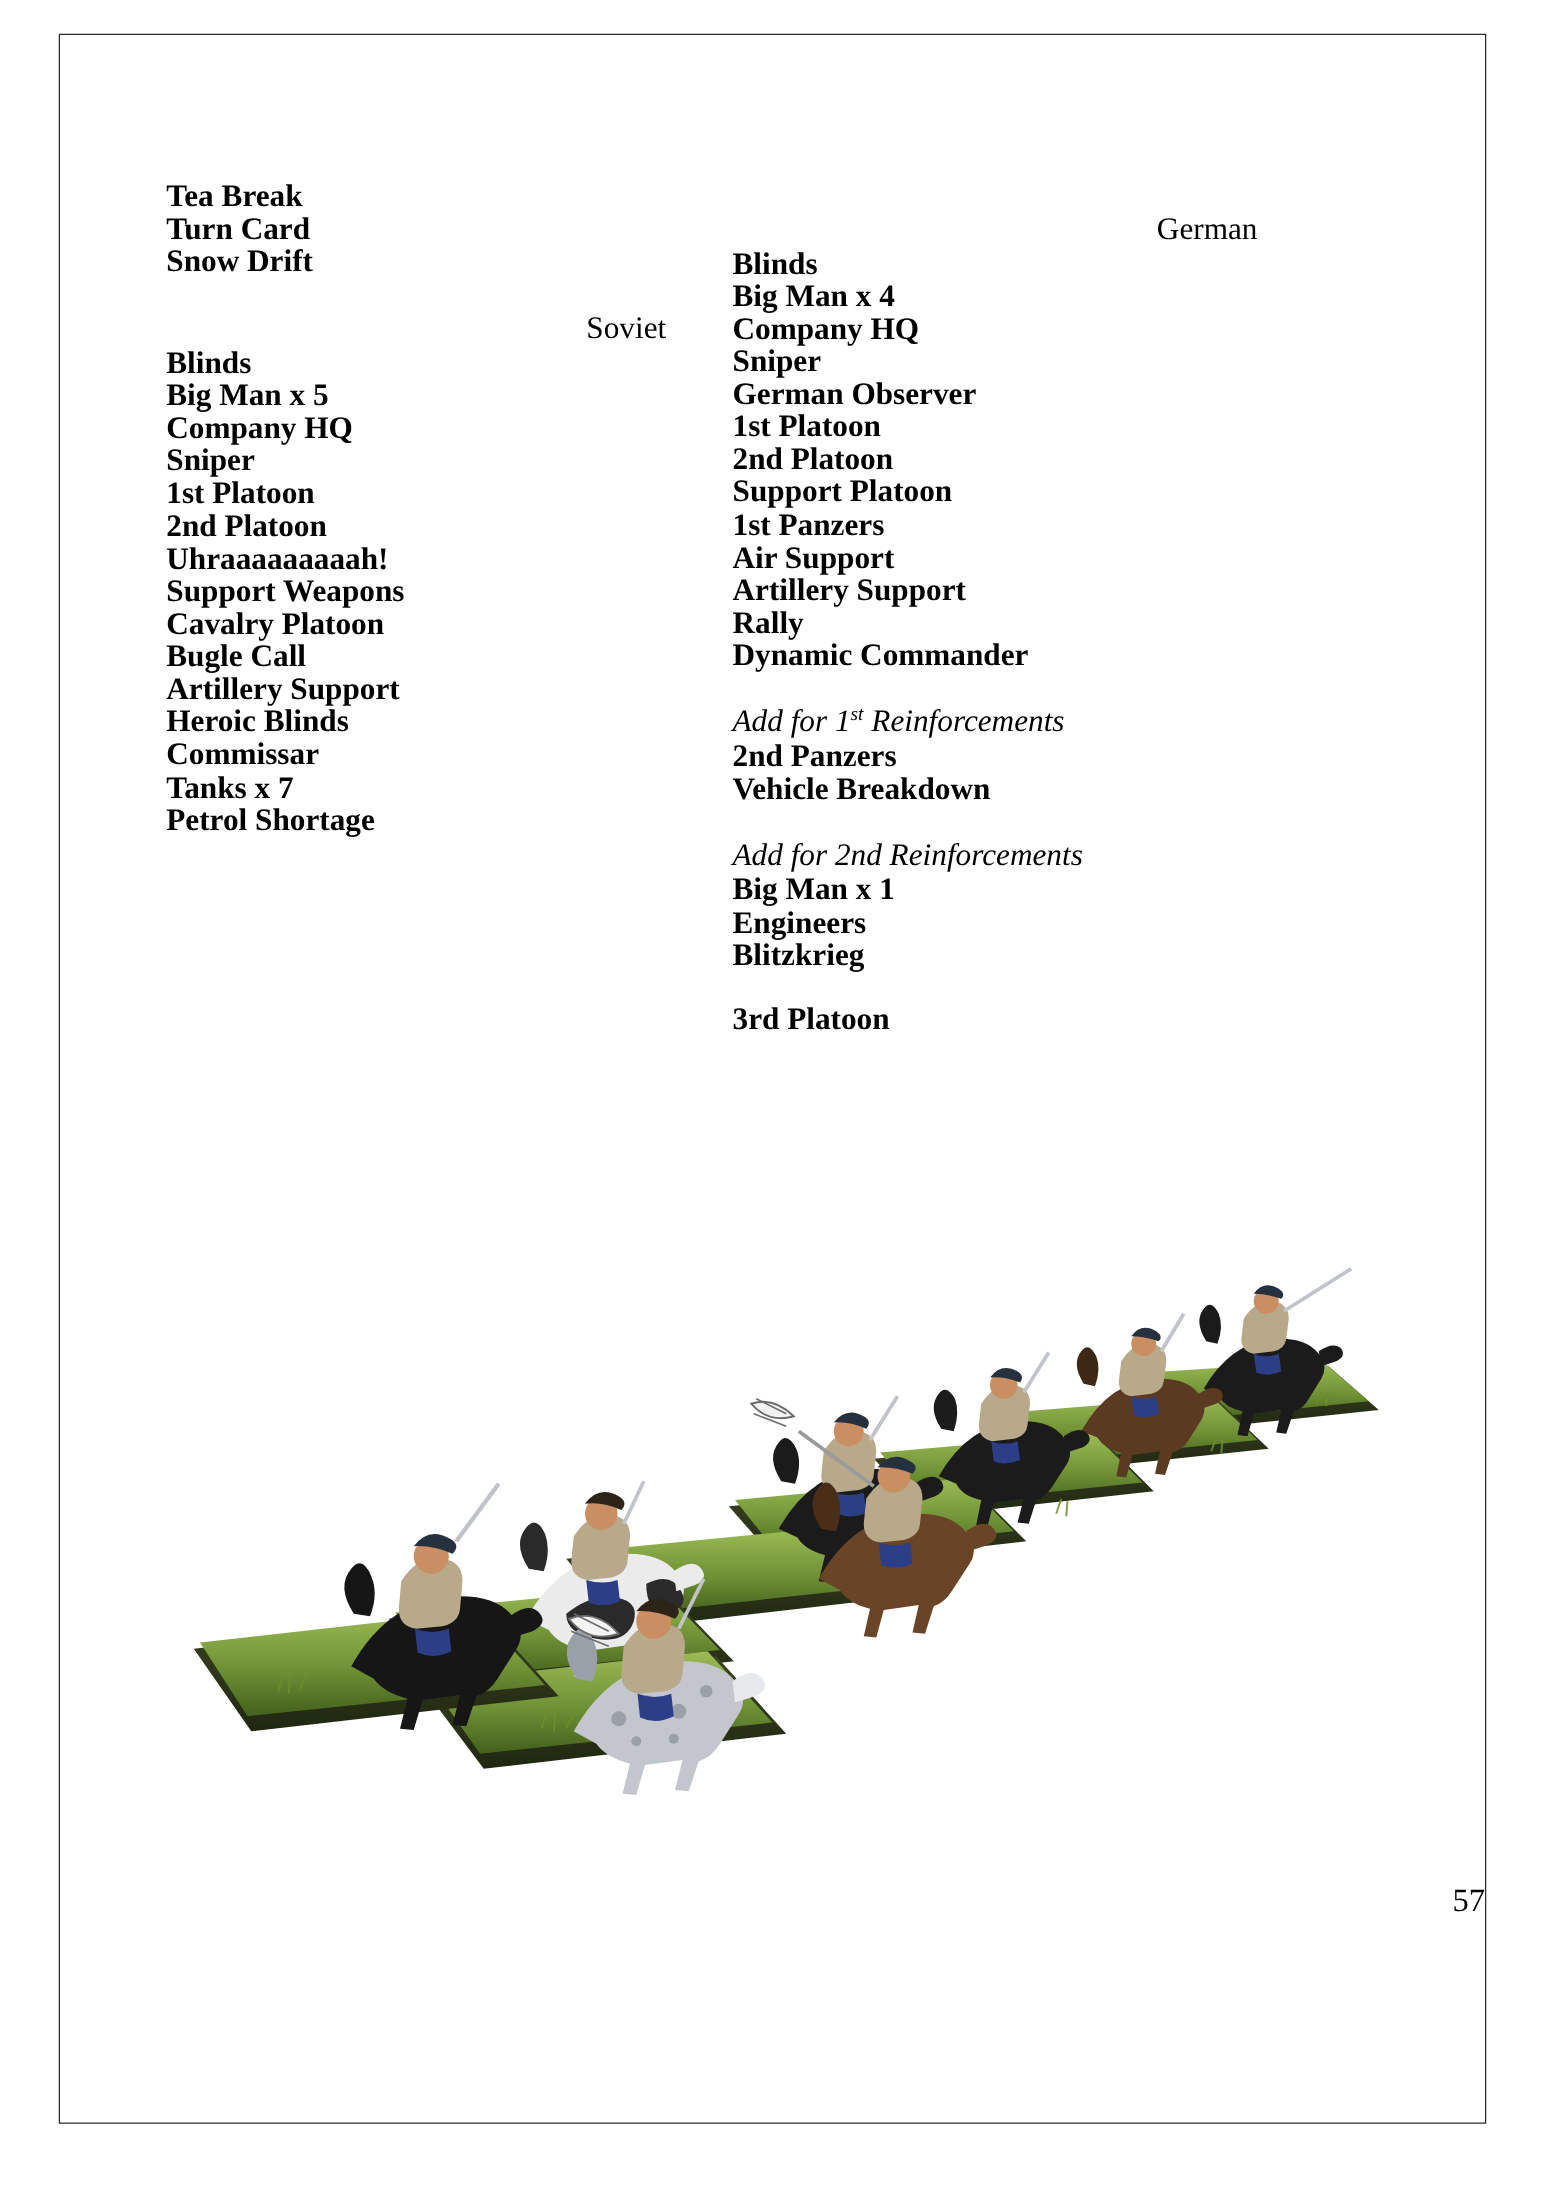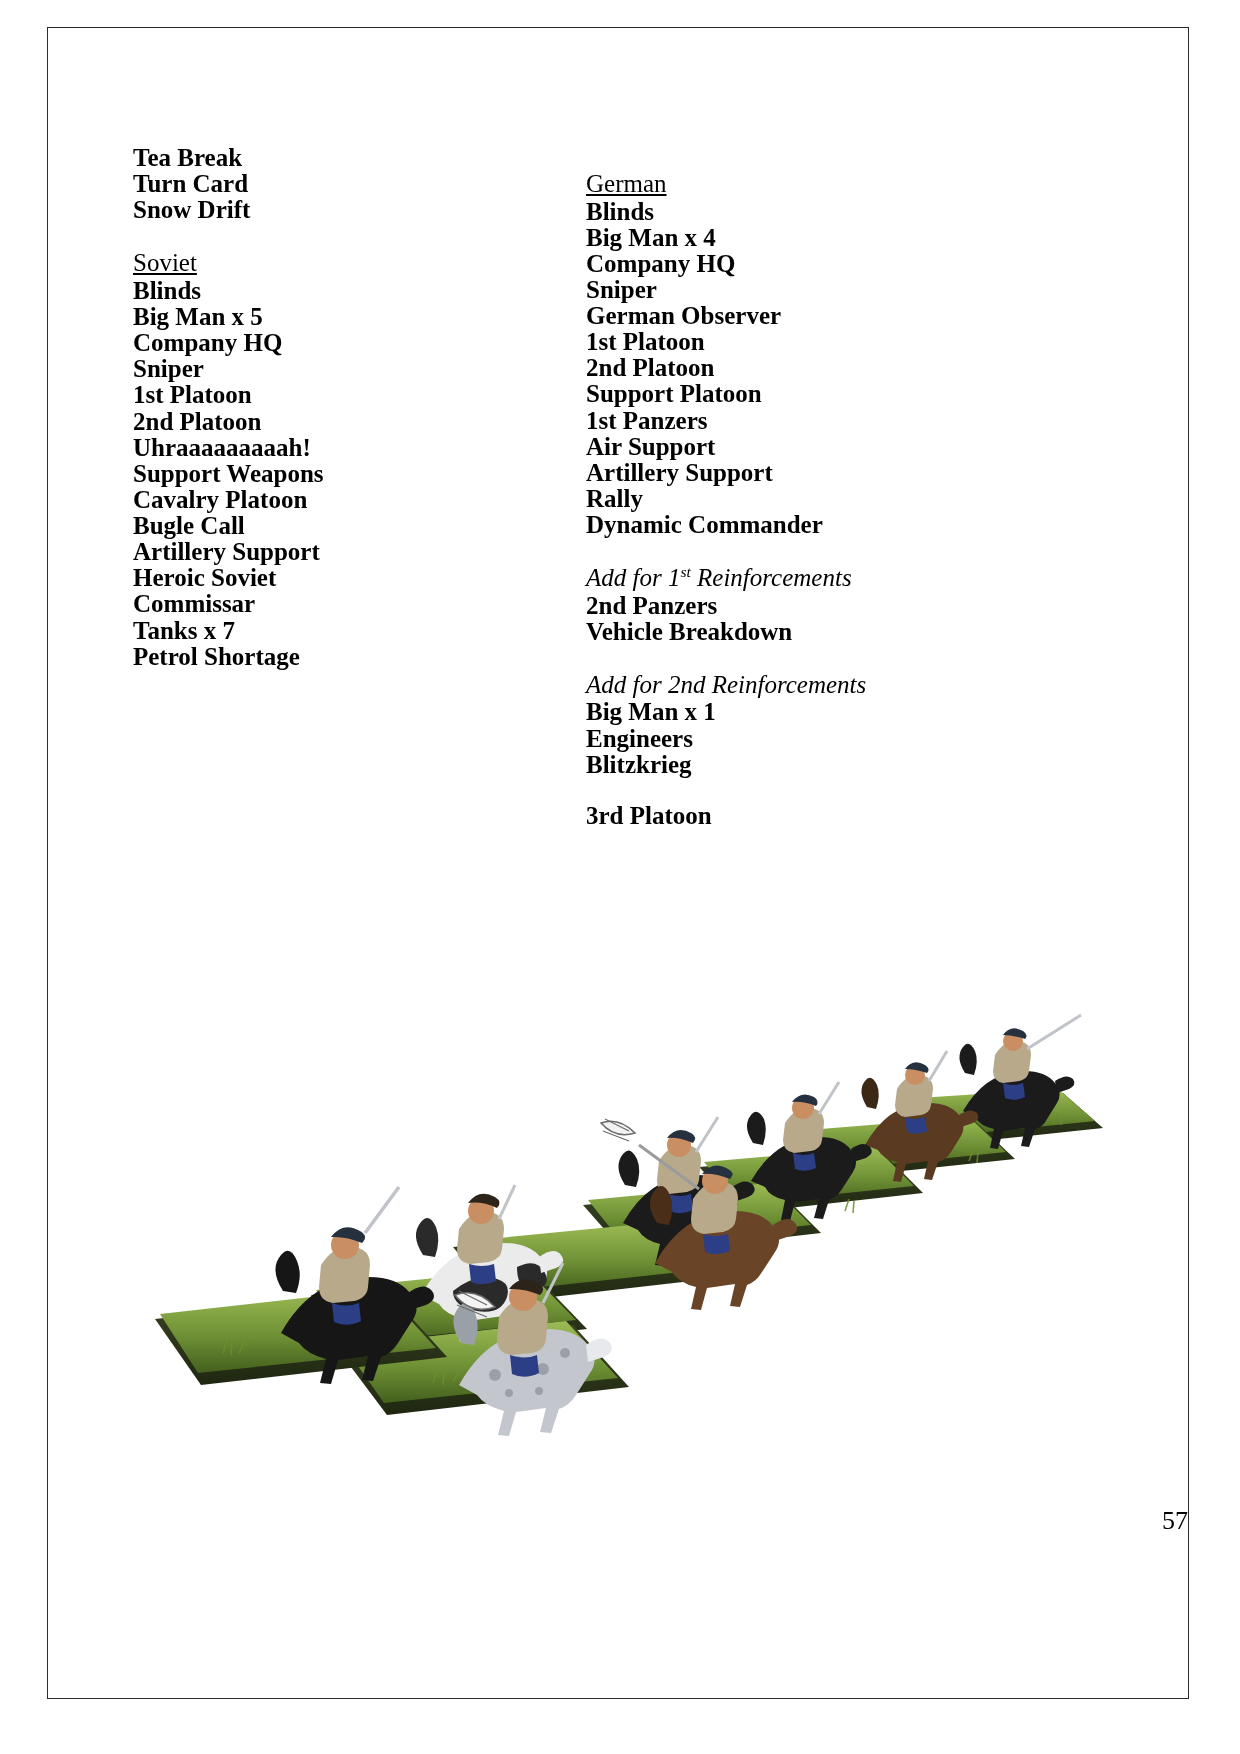--- a/index.html
+++ b/index.html
@@ -50,23 +50,23 @@
   .heading-underline {
     font-weight: bold;
     font-size: 25px;
     text-decoration: underline;
     line-height: 1.18;
     margin: 0 0 14px 0;
     letter-spacing: 0.2px;
   }
   .subhead {
     font-size: 25px;
-    text-decoration: underline;
     line-height: 1.18;
     margin: 0;
+    text-align: right;
   }
   .italic-head {
     font-size: 25px;
     font-style: italic;
     line-height: 1.18;
     margin: 0;
   }
   ul.cardlist {
     list-style: none;
     margin: 0;
@@ -134,21 +134,21 @@
         <li>Big Man x 5</li>
         <li>Company HQ</li>
         <li>Sniper</li>
         <li>1st Platoon</li>
         <li>2nd Platoon</li>
         <li>Uhraaaaaaaaah!</li>
         <li>Support Weapons</li>
         <li>Cavalry Platoon</li>
         <li>Bugle Call</li>
         <li>Artillery Support</li>
-        <li>Heroic Soviet</li>
+        <li>Heroic Blinds</li>
         <li>Commissar</li>
         <li>Tanks x 7</li>
         <li>Petrol Shortage</li>
       </ul>
     </div>
 
     <div class="col-right">
       <div class="subhead">German</div>
 
       <ul class="cardlist">

